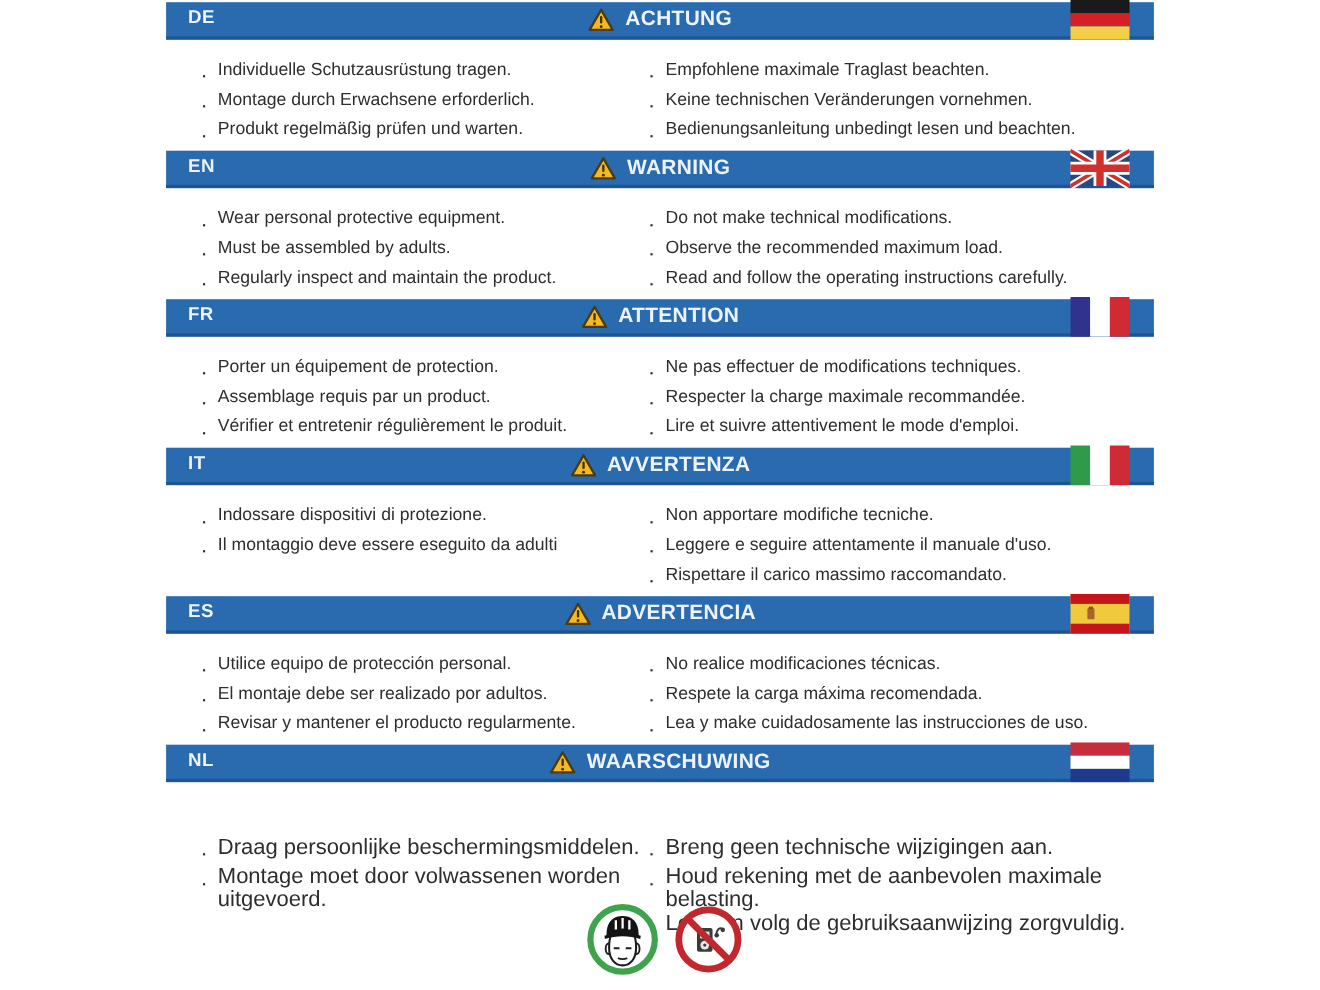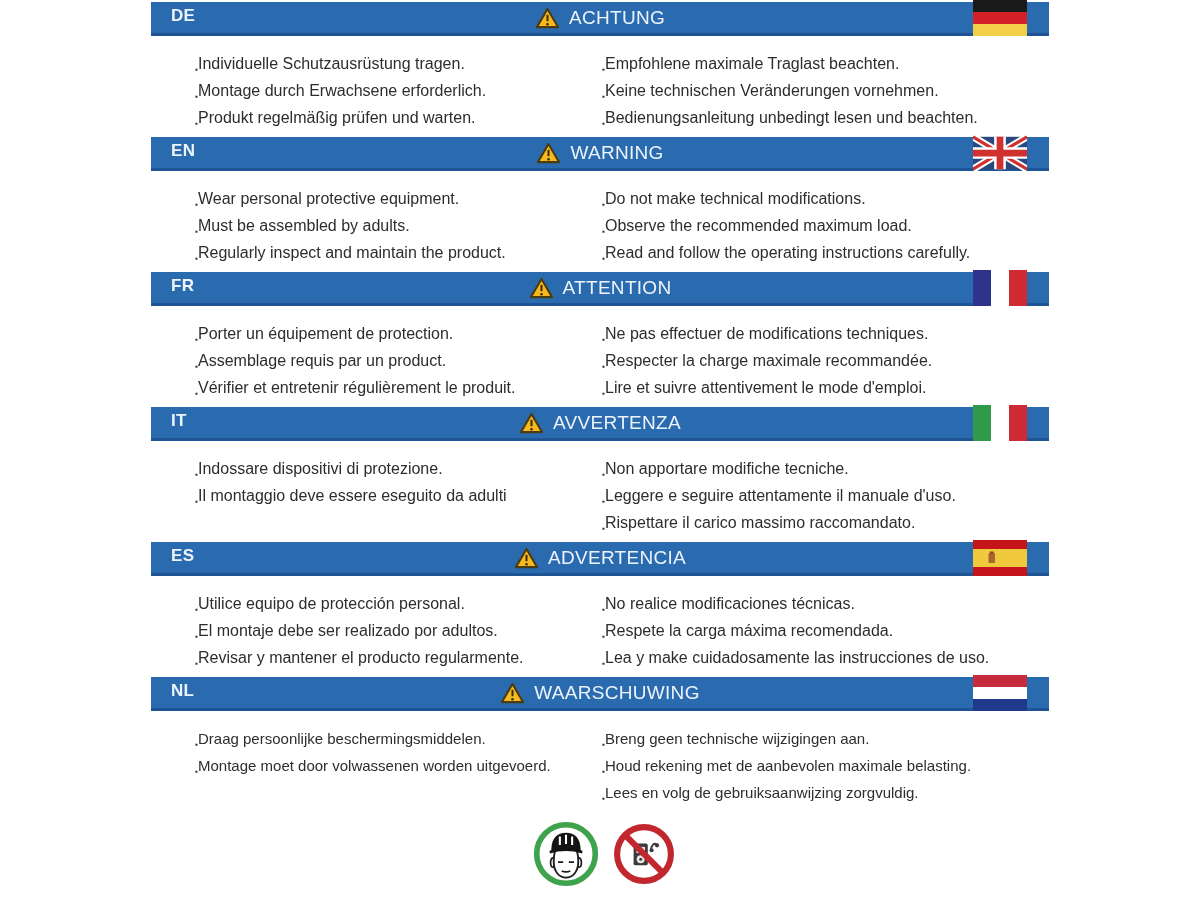--- a/index.html
+++ b/index.html
@@ -18,38 +18,38 @@
     display:flex; align-items:center; justify-content:center;
   }
   .lang-code {
     position:absolute; left:20px; top:0; bottom:3px;
     display:flex; align-items:center;
     font-size:17px; font-weight:bold; letter-spacing:0.3px;
     color:var(--header-text, #EDF3FA);
   }
   .title-group { display:flex; align-items:center; gap:9px; }
   .bar-title {
-    font-size:19px; font-weight:normal; letter-spacing:0.3px;
+    font-size:19px; font-weight:bold; letter-spacing:0.3px;
     color:var(--header-text, #EDF3FA);
   }
   .tri { display:flex; align-items:center; }
   .flag {
     position:absolute; right:22px; top:50%; transform:translateY(-50%);
     width:54px; height:37px; line-height:0;
   }
   .flag svg { width:54px; height:37px; display:block; }
   .cols {
     display:flex; padding:17px 10px 0 33px;
     font-size:16px; line-height:21px;
   }
-  .section-nl .cols { font-size:15px; }
+  .section-nl .cols { font-size:20px;margin-top:32px; }
   ul.col { list-style:none; margin:0; padding:0; }
   ul.col.left { width:407px; flex:none; }
   ul.col.right { flex:1; }
-  li.bullet { display:flex;text-align:right; }
+  li.bullet { display:flex; }
   li.bullet::before {
     content:"▪"; font-size:8px; width:14px; flex:none;
     padding-top:6px; color:var(--body-text, #2D2D2D);
   }
   .footer-icons {
     display:flex; justify-content:center; align-items:center;
     gap:10px; margin-top:8px; padding-left:10px;
   }
   .footer-icons svg { display:block; }
 </style>

